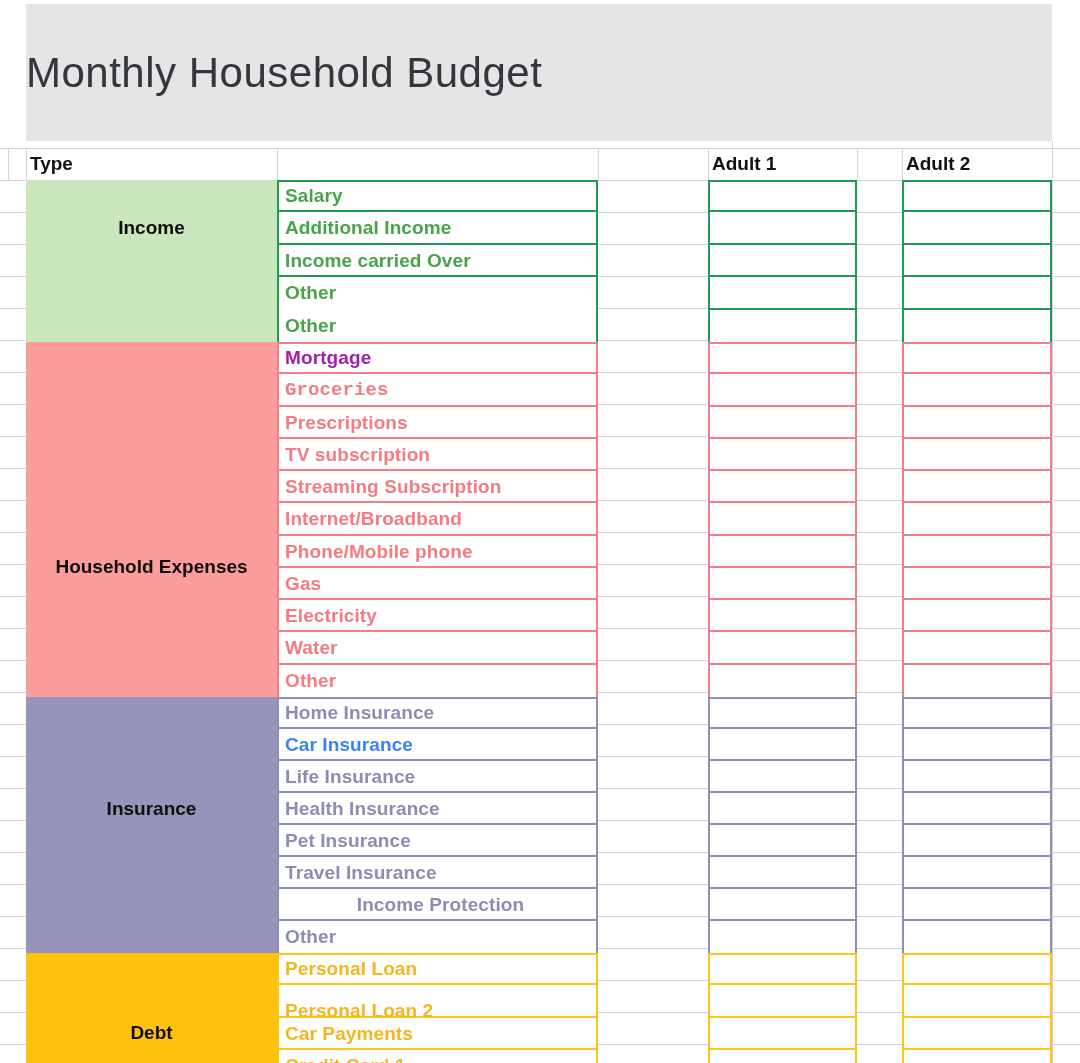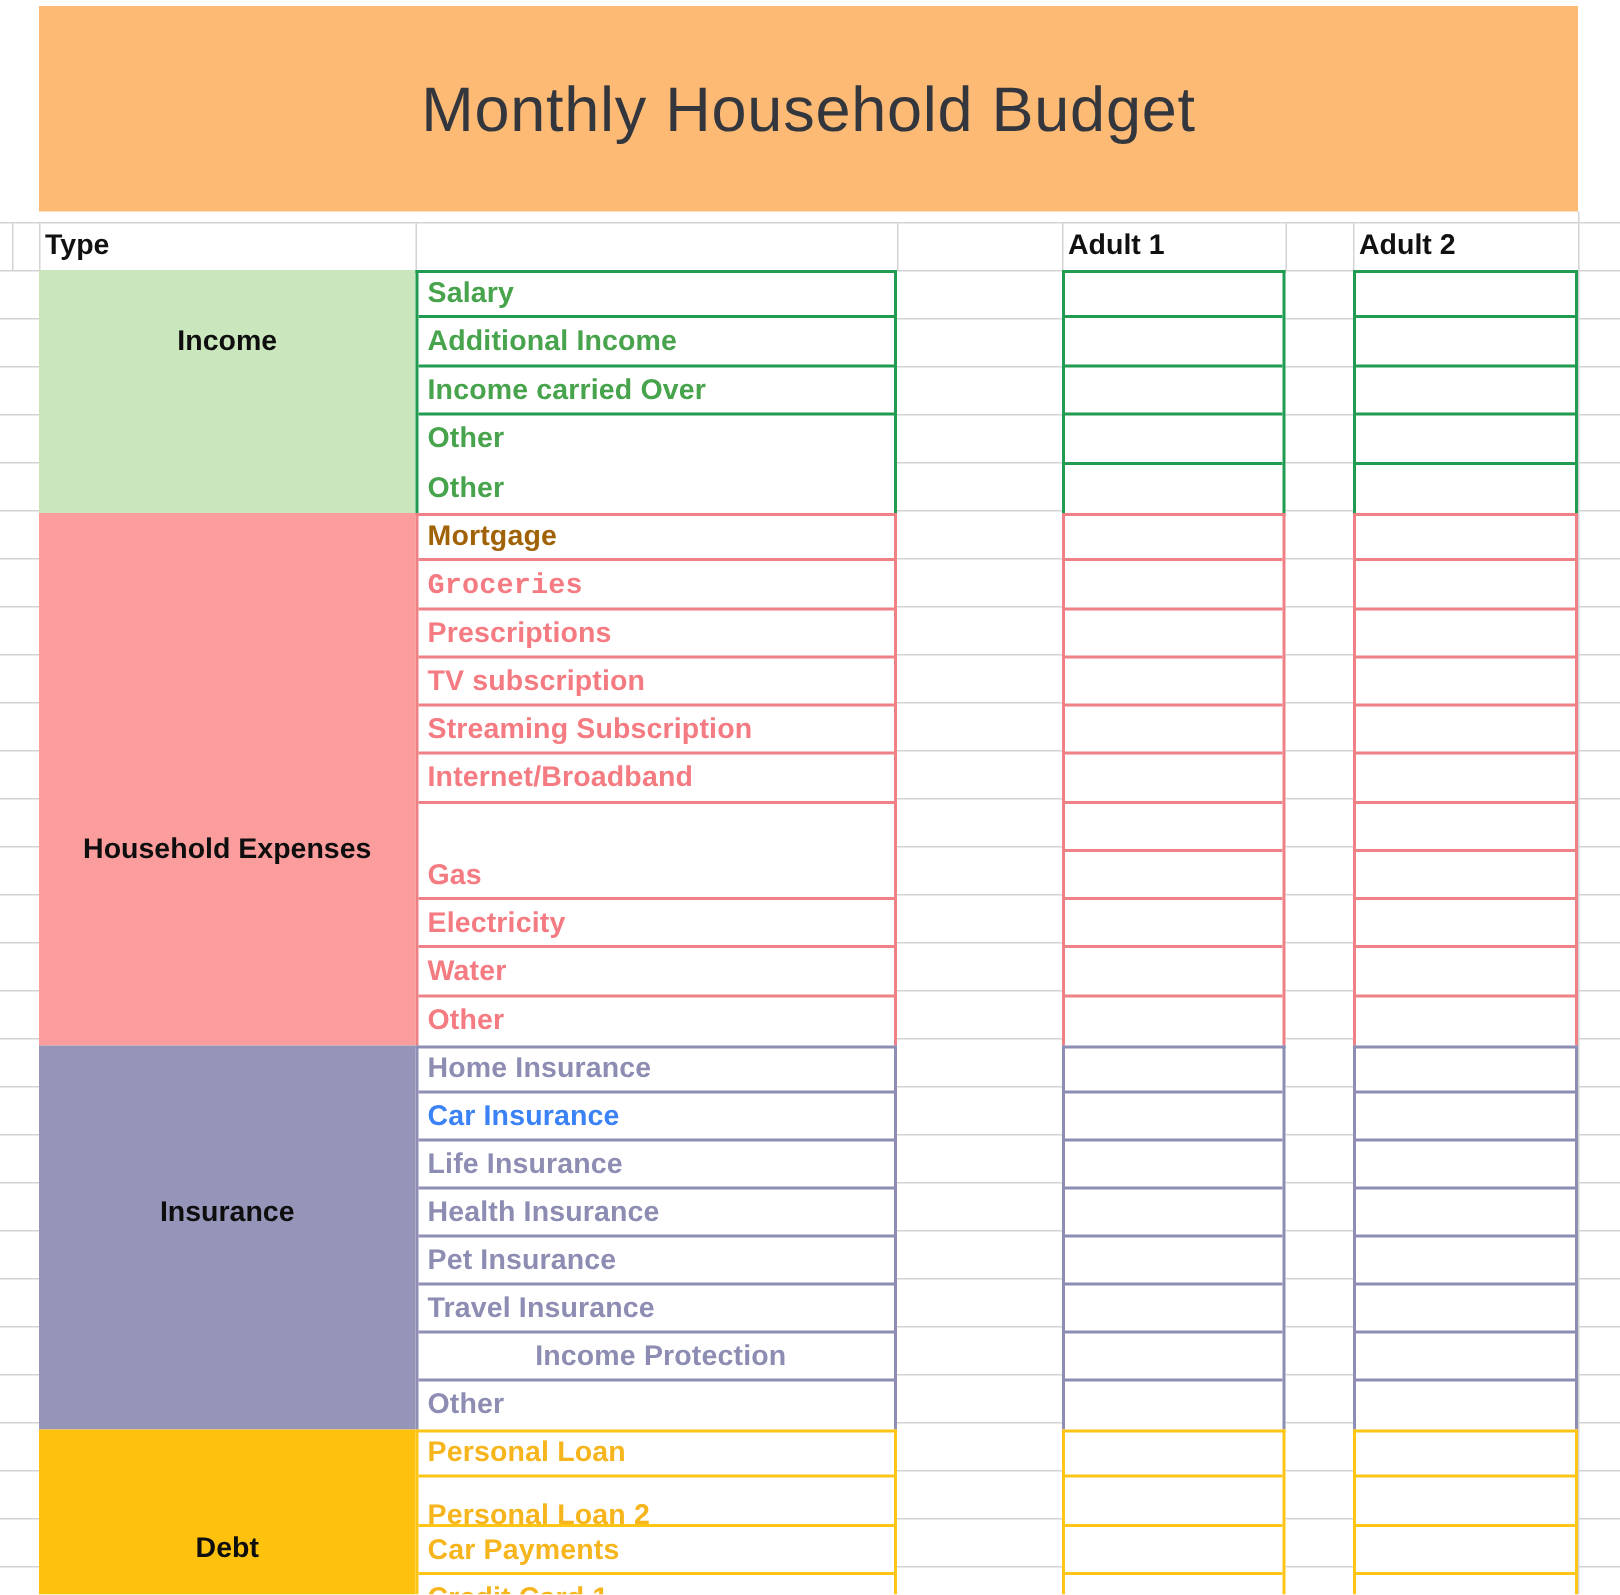--- a/index.html
+++ b/index.html
@@ -4,21 +4,21 @@
 <style>
   html,body{margin:0;padding:0;background:#ffffff;}
   .page{
     position:relative;width:1080px;height:1063px;background:#ffffff;
     overflow:hidden;font-family:"Liberation Sans",sans-serif;
   }
   .hline{position:absolute;height:1px;background:#d4d4d4;}
   .vline{position:absolute;width:1px;background:#d4d4d4;}
   .title-block{
     position:absolute;left:26px;top:4px;width:1026px;height:137px;
-    background:#fdba74;display:flex;align-items:center;justify-content:center;
+    background:#e5e5e5;display:flex;align-items:center;
   }
   .title-text{font-size:42px;font-weight:400;color:#33373d;letter-spacing:0.5px;white-space:nowrap;}
   .header-label{
     position:absolute;top:148px;height:32px;line-height:32px;
     font-weight:bold;font-size:19px;color:#111111;white-space:nowrap;
   }
   .sec-bg{position:absolute;}
   .sec-label{
     position:absolute;transform:translate(-50%,-50%);
     font-weight:bold;font-size:19px;color:#0e0e0e;white-space:nowrap;
@@ -195,36 +195,39 @@
         <div class="cell-row" style="top: -2px; height: 32.4px; border-bottom: 2px solid rgb(31, 156, 82);"></div>
         <div class="cell-row" style="top: 30.4px; height: 32.4px; border-bottom: 2px solid rgb(31, 156, 82);"></div>
         <div class="cell-row" style="top: 62.8px; height: 32.4px; border-bottom: 2px solid rgb(31, 156, 82);"></div>
         <div class="cell-row" style="top: 95.2px; height: 32.4px; border-bottom: 2px solid rgb(31, 156, 82);"></div>
         <div class="cell-row" style="top: 127.6px; height: 32.4px;"></div>
       </div>
       <div class="sec-bg" style="left: 26px; top: 342px; width: 251px; height: 355px; background: rgb(250, 157, 156);"></div>
       <div class="sec-label" style="left: 151.5px; top: 519px; margin-top: 48px;">Household Expenses</div>
       <div class="box" style="left: 277px; top: 342px; width: 321px; height: 355px; border-top: 2px solid rgb(239, 129, 134); border-left: 2px solid rgb(239, 129, 134); border-right: 2px solid rgb(239, 129, 134);">
         <div class="cell-row" style="top: -2px; height: 32.2727px; border-bottom: 2px solid rgb(239, 129, 134);">
-          <div class="txt" style="color: #a16207; line-height: 32.2727px;">Mortgage</div>
+          <div class="txt" style="color: #a21caf; line-height: 32.2727px;">Mortgage</div>
         </div>
         <div class="cell-row" style="top: 30.2727px; height: 32.2727px; border-bottom: 2px solid rgb(239, 129, 134);">
           <div class="txt" style="color: rgb(244, 123, 129); line-height: 32.2727px; font-family: Liberation Mono, monospace;">Groceries</div>
         </div>
         <div class="cell-row" style="top: 62.5455px; height: 32.2727px; border-bottom: 2px solid rgb(239, 129, 134);">
           <div class="txt" style="color: rgb(244, 123, 129); line-height: 32.2727px;">Prescriptions</div>
         </div>
         <div class="cell-row" style="top: 94.8182px; height: 32.2727px; border-bottom: 2px solid rgb(239, 129, 134);">
           <div class="txt" style="color: rgb(244, 123, 129); line-height: 32.2727px;">TV subscription</div>
         </div>
         <div class="cell-row" style="top: 127.091px; height: 32.2727px; border-bottom: 2px solid rgb(239, 129, 134);">
           <div class="txt" style="color: rgb(244, 123, 129); line-height: 32.2727px;">Streaming Subscription</div>
         </div>
         <div class="cell-row" style="top: 159.364px; height: 32.2727px; border-bottom: 2px solid rgb(239, 129, 134);">
           <div class="txt" style="color: rgb(244, 123, 129); line-height: 32.2727px;">Internet/Broadband</div>
+        </div>
+        <div class="cell-row" style="top: 191.636px; height: 32.2727px; border-bottom: 2px solid rgb(239, 129, 134);">
+          <div class="txt" style="color: rgb(244, 123, 129); line-height: 32.2727px;">Phone/Mobile phone</div>
         </div>
         <div class="cell-row" style="top: 223.909px; height: 32.2727px; border-bottom: 2px solid rgb(239, 129, 134);">
           <div class="txt" style="color: rgb(244, 123, 129); line-height: 32.2727px;">Gas</div>
         </div>
         <div class="cell-row" style="top: 256.182px; height: 32.2727px; border-bottom: 2px solid rgb(239, 129, 134);">
           <div class="txt" style="color: rgb(244, 123, 129); line-height: 32.2727px;">Electricity</div>
         </div>
         <div class="cell-row" style="top: 288.455px; height: 32.2727px; border-bottom: 2px solid rgb(239, 129, 134);">
           <div class="txt" style="color: rgb(244, 123, 129); line-height: 32.2727px;">Water</div>
         </div>

